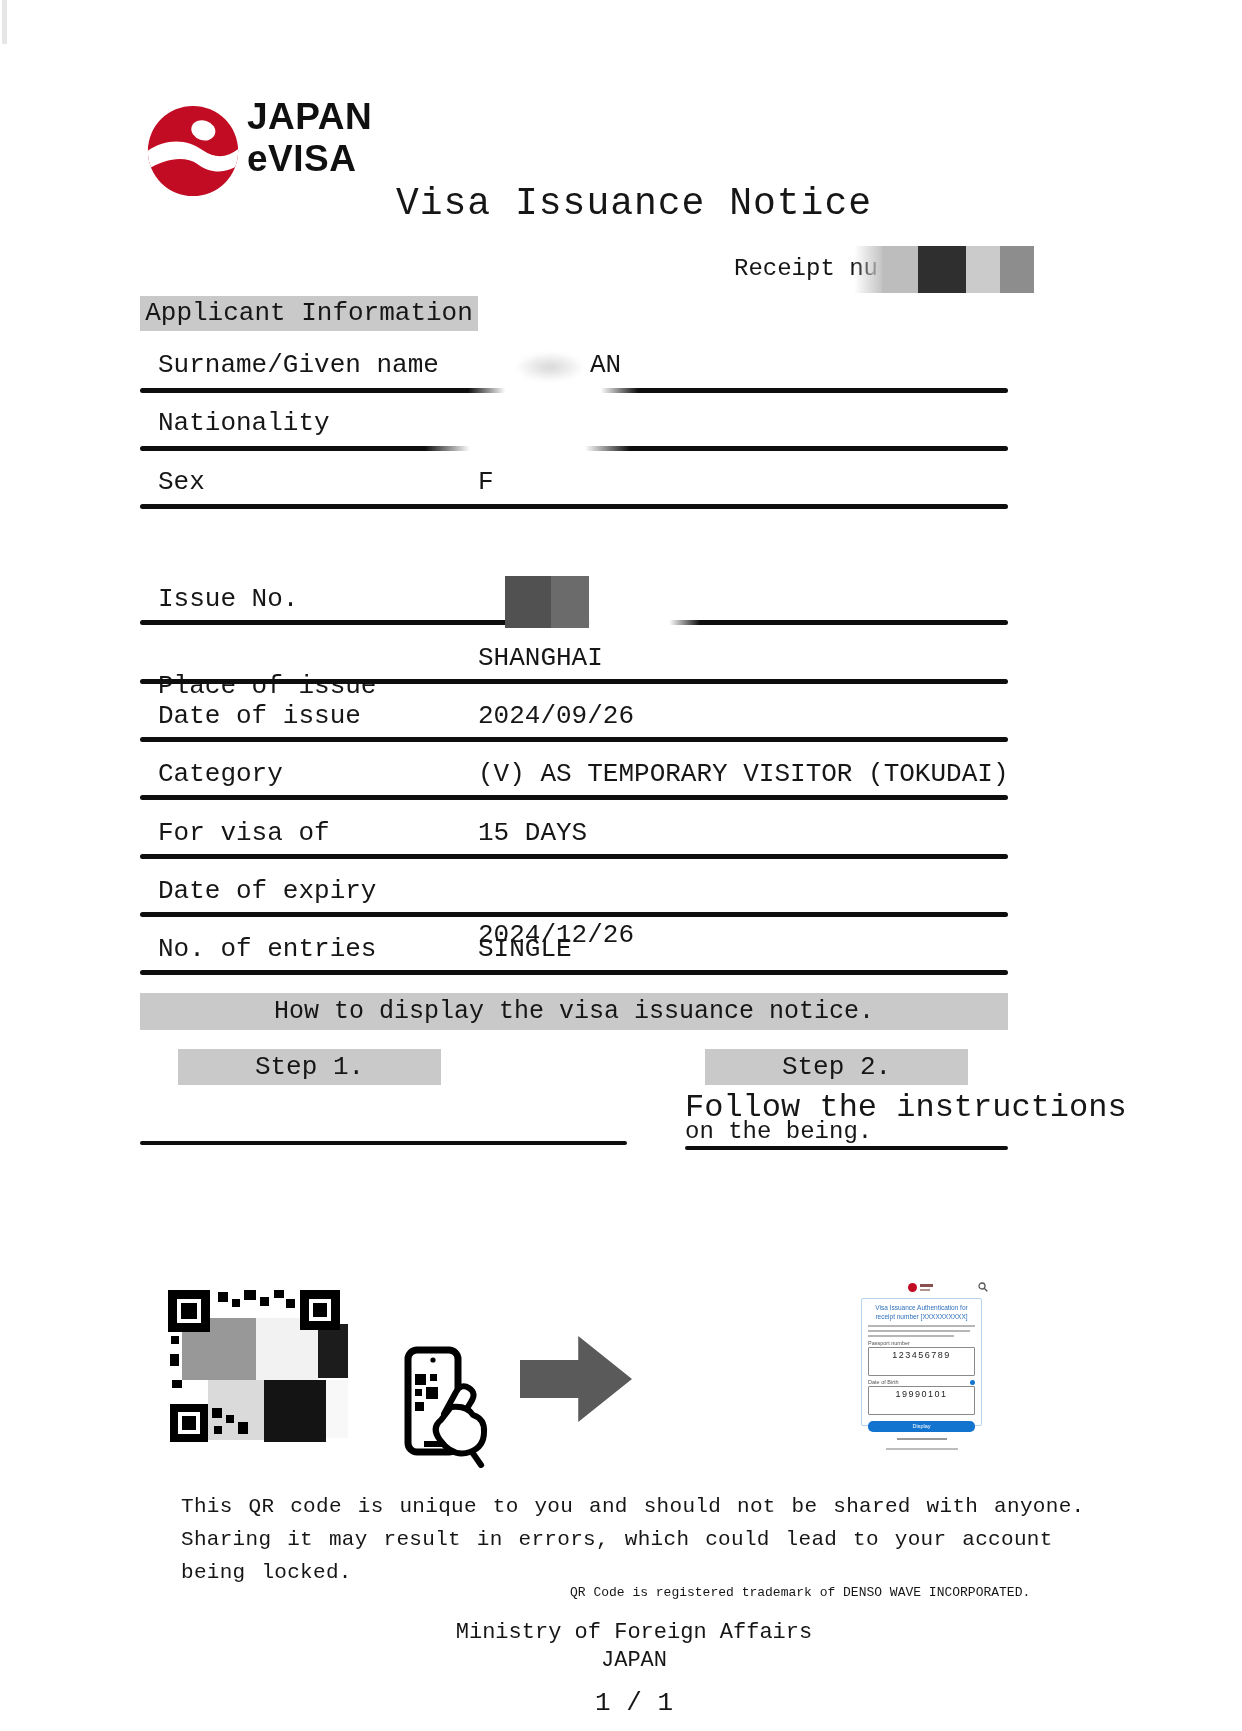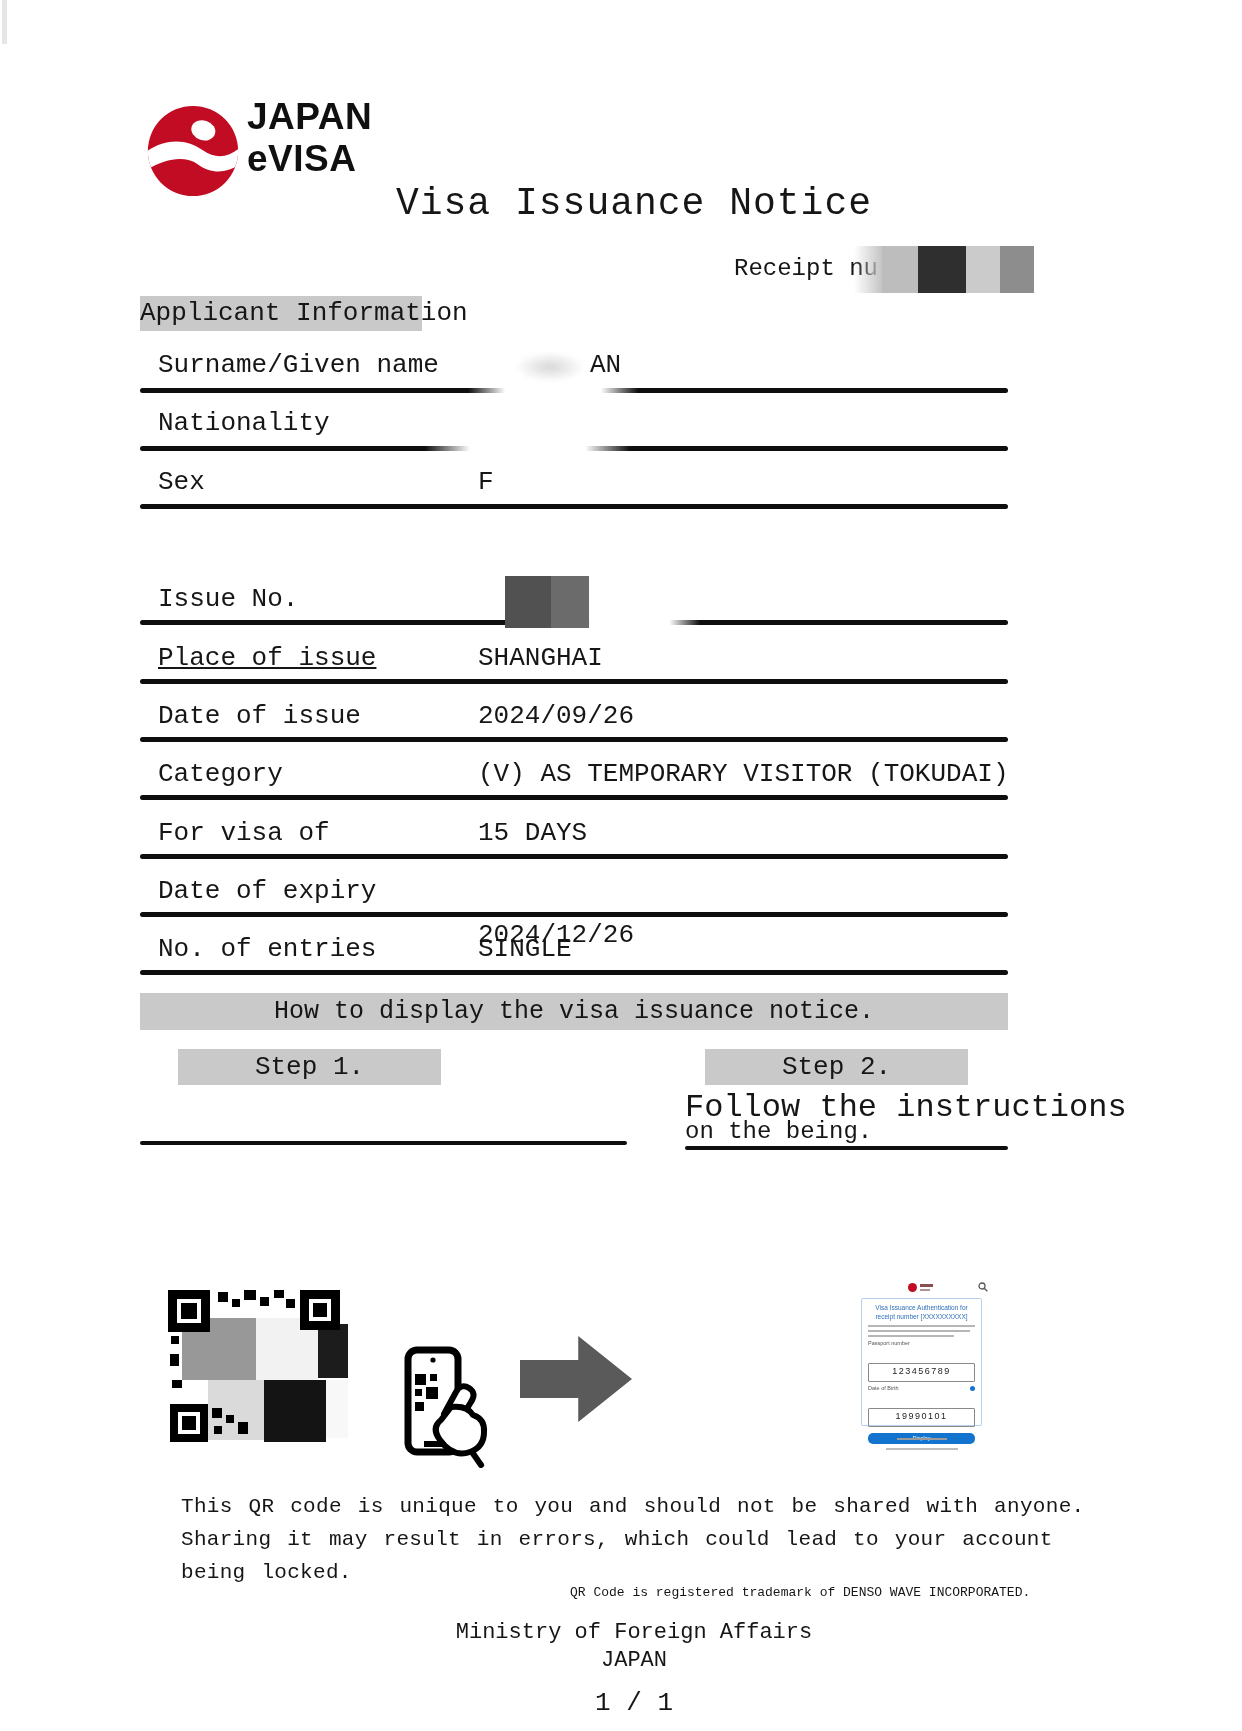--- a/index.html
+++ b/index.html
@@ -15,21 +15,21 @@
   
   .doc-title{position:absolute;left:200px;width:868px;top:182px;text-align:center;
              font-size:38px;letter-spacing:1px;white-space:nowrap;}
 
   
   .receipt-label{position:absolute;left:734px;top:255px;font-size:24px;white-space:nowrap;}
   .receipt-redaction{position:absolute;left:854px;top:246px;height:47px;display:flex;}
   .receipt-redaction span{display:block;height:100%;}
 
   
-  .sec{position:absolute;left:140px;width:282px;height:35px;background:#c9c9c9;
+  .sec{position:absolute;left:140px;width:338px;height:35px;background:#c9c9c9;
        font-size:26px;line-height:35px;text-align:center;white-space:nowrap;}
   .lbl{position:absolute;left:158px;font-size:26px;white-space:nowrap;}
   .val{position:absolute;left:478px;font-size:26px;white-space:nowrap;}
   .rule{position:absolute;left:140px;width:868px;height:5px;background:#0e0e0e;border-radius:3px;}
   .rule-gap{position:absolute;height:18px;
             background:linear-gradient(90deg,rgba(255,255,255,0),#fff 22%,#fff 78%,rgba(255,255,255,0));}
   .smudge{position:absolute;background:radial-gradient(rgba(140,140,140,.35),rgba(140,140,140,0) 70%);
           filter:blur(2px);}
   .issue-redaction{position:absolute;left:505px;top:576px;width:84px;height:52px;display:flex;}
 
@@ -60,21 +60,21 @@
   .pv-logo-txt{position:absolute;left:68px;top:8px;width:13px;height:3px;background:#8a5050;}
   .pv-logo-txt2{position:absolute;left:68px;top:13px;width:10px;height:2px;background:#b0938f;}
   .pv-search{position:absolute;left:126px;top:6px;width:10px;height:10px;}
   .pv-card{position:absolute;left:9px;top:22px;width:121px;height:128px;border:1px solid #b5d3ef;
            border-radius:2px;padding:5px 6px;}
   .pv-title{font-size:6.5px;line-height:8.5px;color:#2e6fba;text-align:center;margin-bottom:4px;
             font-family:"Liberation Sans",sans-serif;}
   .pv-line{height:2px;background:#b6b6b6;margin-bottom:3px;}
   .pv-label{font-size:5.5px;color:#555;margin-top:3px;font-family:"Liberation Sans",sans-serif;
             display:flex;justify-content:space-between;align-items:center;}
-  .pv-input{margin-top:17px;height:19px;border:1px solid #8a8a8a;border-radius:1px;font-size:9px;
+  .pv-input{margin-top:1px;height:29px;border:1px solid #8a8a8a;border-radius:1px;font-size:9px;
             letter-spacing:1.5px;line-height:14px;text-align:center;color:#222;
             font-family:"Liberation Sans",sans-serif;}
   .pv-info{width:5px;height:5px;border-radius:50%;background:#1274cf;display:inline-block;}
   .pv-btn{margin-top:6px;height:11px;background:#1274cf;border-radius:5px;color:#fff;font-size:5.5px;
           line-height:11px;text-align:center;font-family:"Liberation Sans",sans-serif;}
   .pv-foot1{position:absolute;left:45px;top:162px;width:50px;height:2px;background:#9a9a9a;}
   .pv-foot2{position:absolute;left:34px;top:172px;width:72px;height:2px;background:#bdbdbd;}
 
   
   .warning{position:absolute;left:153px;top:1490px;font-size:21px;line-height:33px;
@@ -138,21 +138,21 @@
 
 
   <div class="lbl" style="top:584px;">Issue No.</div>
   <div class="rule" style="top:620px;"></div>
   <div class="rule-gap" style="left:560px;top:614px;width:140px;"></div>
   <div class="issue-redaction">
     <span style="width:46px;background:#515151;"></span>
     <span style="width:38px;background:#6b6b6b;"></span>
   </div>
 
-  <div class="lbl" style="top:643px;text-decoration:underline;">Place of issue</div>
+  <div class="lbl" style="top:671px;">Place of issue</div>
   <div class="val" style="top:643px;">SHANGHAI</div>
   <div class="rule" style="top:679px;"></div>
 
   <div class="lbl" style="top:701px;">Date of issue</div>
   <div class="val" style="top:701px;">2024/09/26</div>
   <div class="rule" style="top:737px;"></div>
 
   <div class="lbl" style="top:759px;">Category</div>
   <div class="val" style="top:759px;">(V) AS TEMPORARY VISITOR (TOKUDAI)</div>
   <div class="rule" style="top:795px;"></div>

